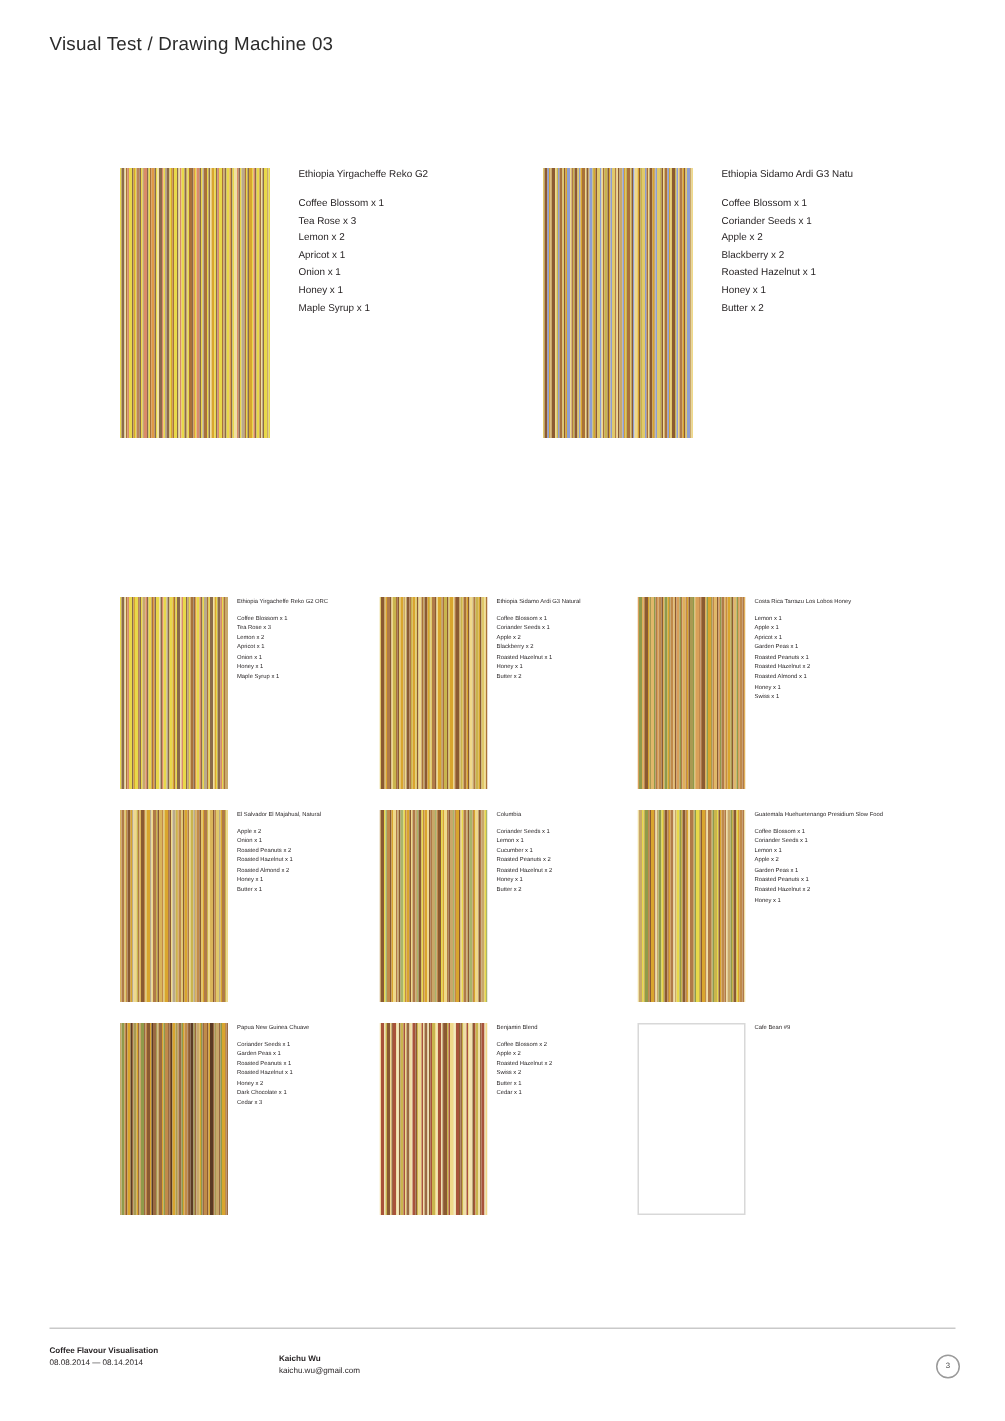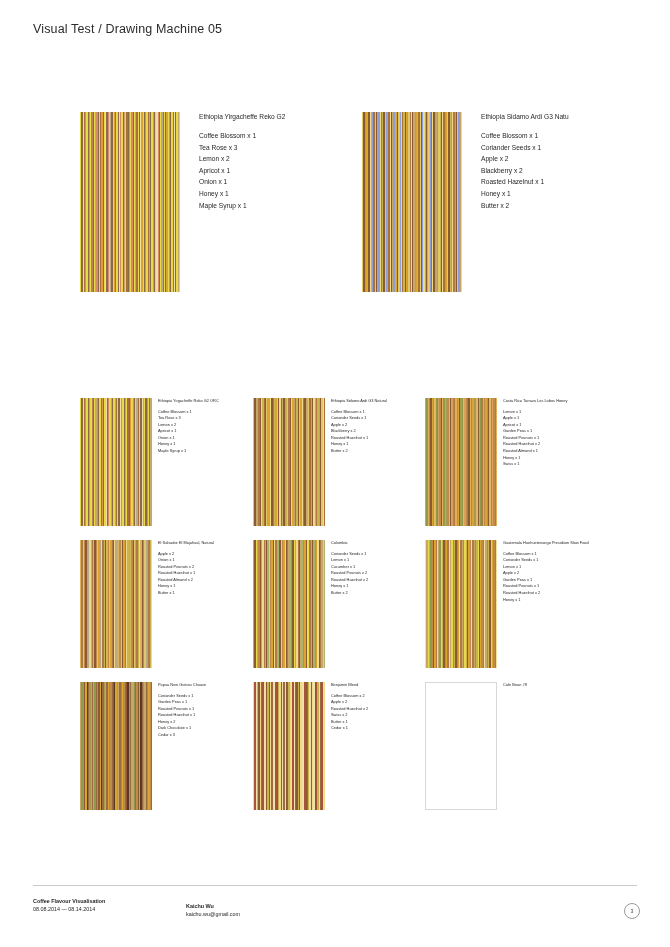--- a/index.html
+++ b/index.html
@@ -165,21 +165,21 @@
     justify-content: center;
     font-size: 5.2px;
     color: #444;
   }
 </style>
 </head>
 <body>
 
 <div id="page">
 
-  <div id="page-title">Visual Test / Drawing Machine 05</div>
+  <div id="page-title">Visual Test / Drawing Machine 03</div>
 
   <div class="hero" id="hero-1">
     <div class="swatch">
         <div class="stripe" style="background: rgb(232, 216, 74); flex: 1 1 0px;"></div>
         <div class="stripe" style="background: rgb(138, 106, 74); flex: 1 1 0px;"></div>
         <div class="stripe" style="background: rgb(240, 223, 164); flex: 1 1 0px;"></div>
         <div class="stripe" style="background: rgb(168, 113, 58); flex: 1 1 0px;"></div>
         <div class="stripe" style="background: rgb(217, 138, 106); flex: 1 1 0px;"></div>
         <div class="stripe" style="background: rgb(232, 216, 74); flex: 1 1 0px;"></div>
         <div class="stripe" style="background: rgb(138, 106, 74); flex: 1 1 0px;"></div>

